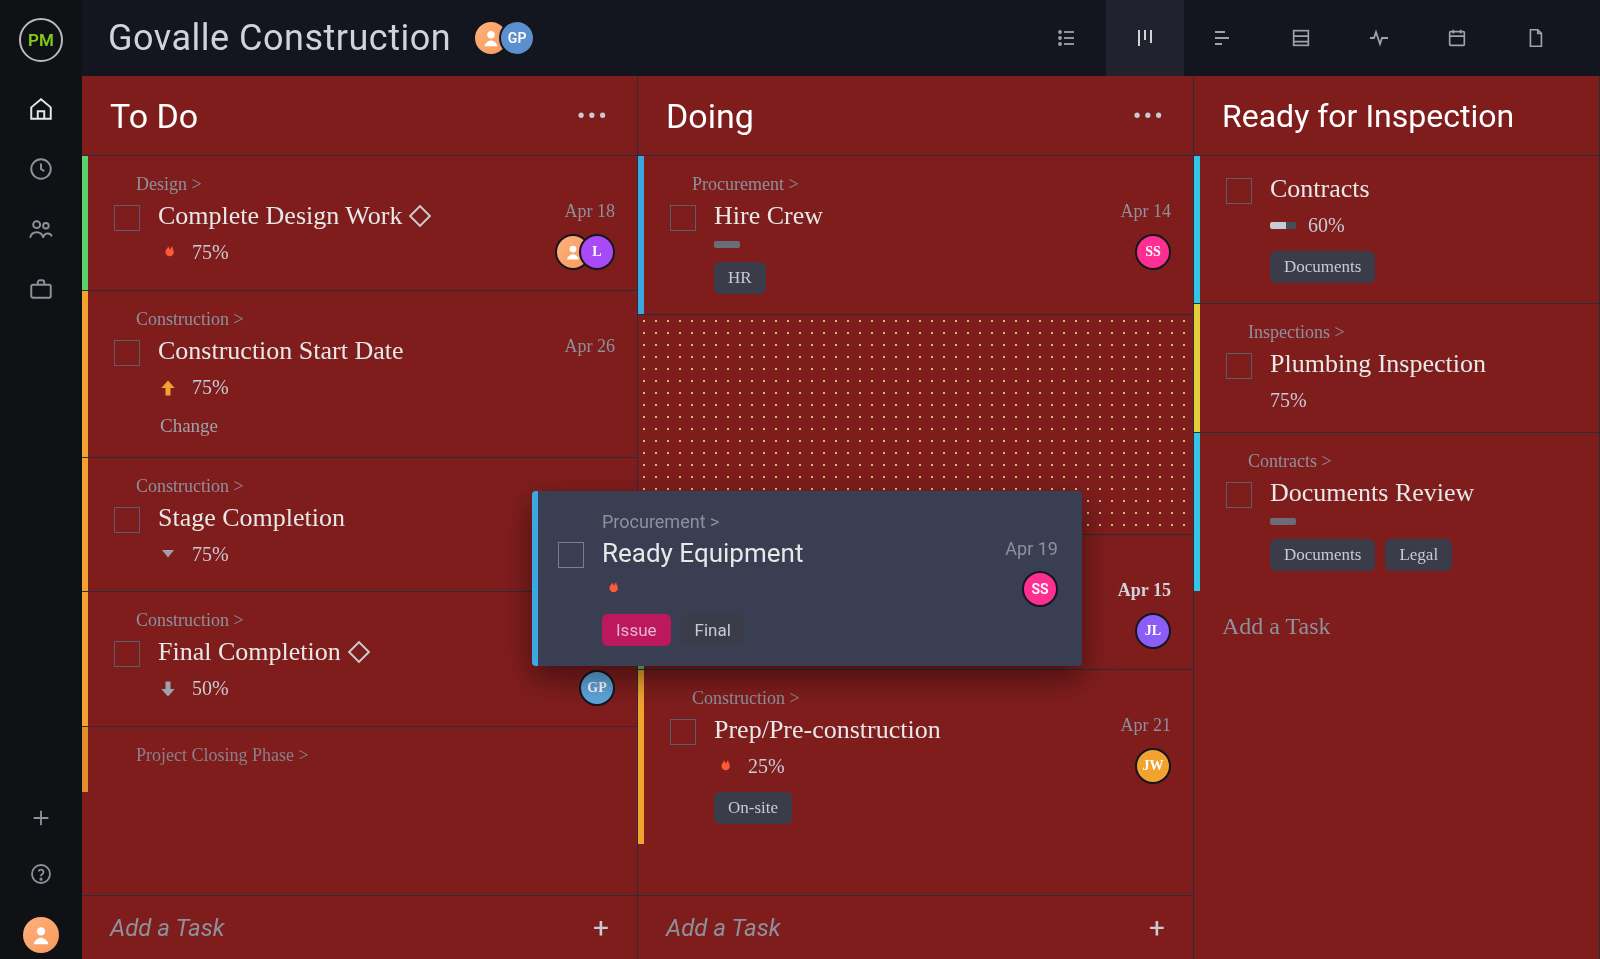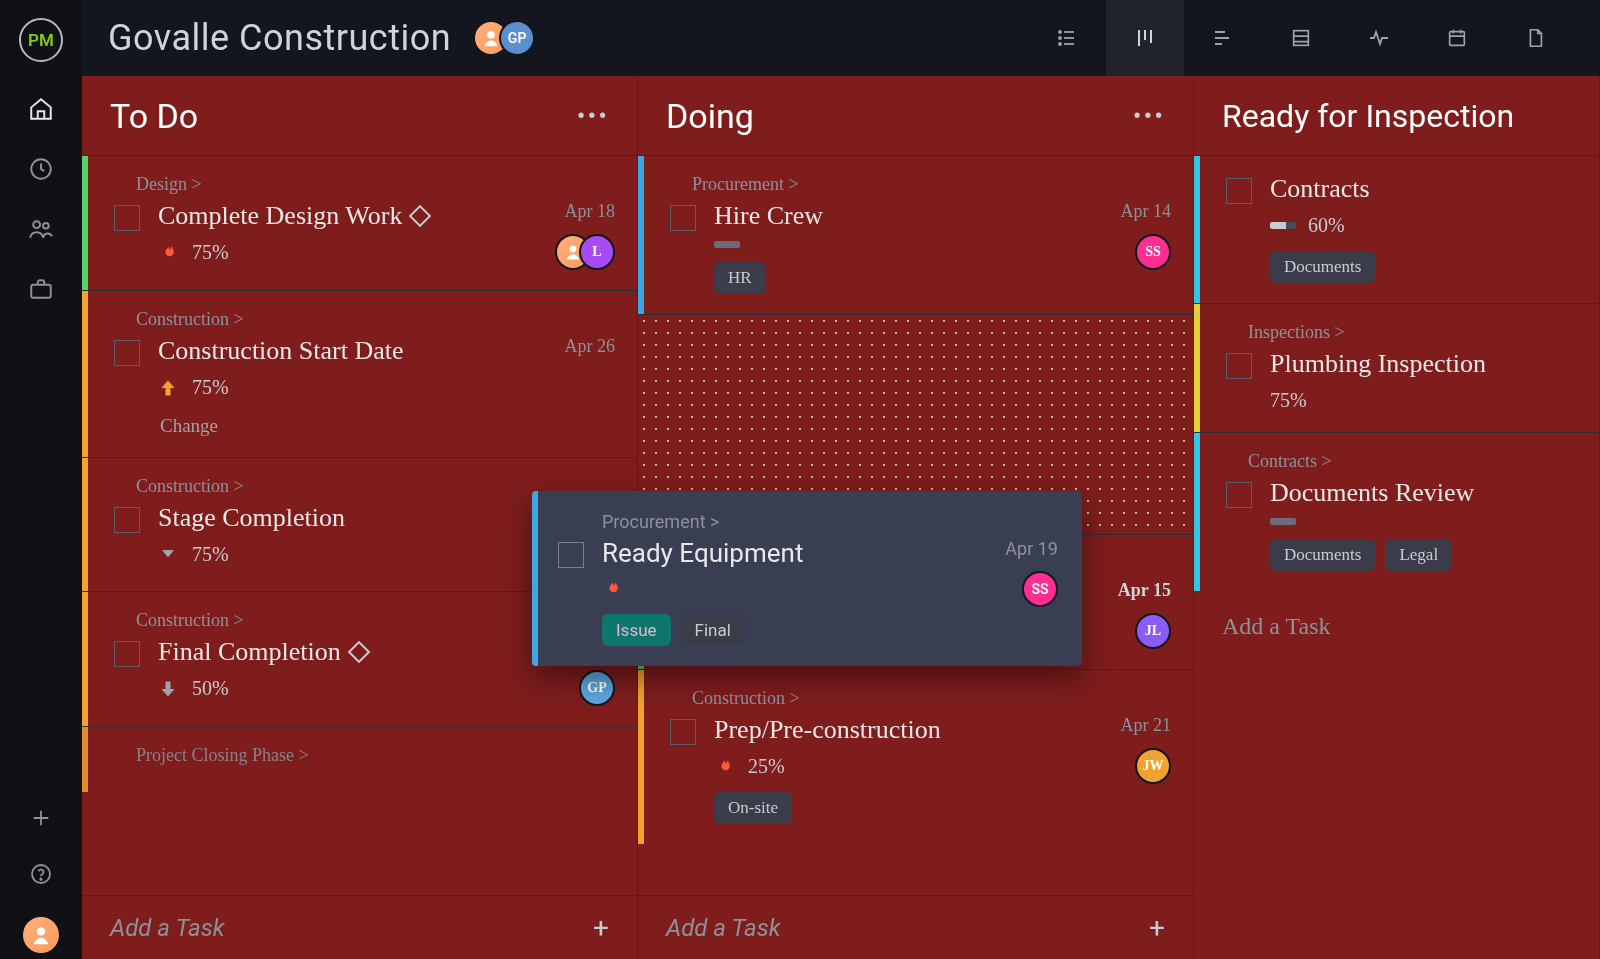--- a/index.html
+++ b/index.html
@@ -158,21 +158,21 @@
     width: 26px; height: 7px; background: #6a6d79; border-radius: 2px;
   }
   .minibar.p60 { background: linear-gradient(90deg,#c9cbd2 60%, #4a4d59 60%); }
   .minibar.p75 { background: linear-gradient(90deg,#c9cbd2 75%, #4a4d59 75%); }
 
   .tag-row { display: flex; gap: 10px; margin-top: 14px; padding-left: 0; }
   .tag {
     padding: 6px 14px; border-radius: 6px;
     font-size: 17px; color: #c9cbd2; background: #3a3d49;
   }
-  .tag.issue { background: #0f766e; color: #e3b6d0; }
+  .tag.issue { background: #be185d; color: #e3b6d0; }
 
   .note { font-size: 19px; color: #a0a2ab; margin-top: 16px; padding-left: 2px; }
 
   
   .pri-icon { width: 22px; height: 22px; display: inline-block; }
   .pri-flame { color: #ff5a36; }
   .pri-up { color: #f2a32f; }
   .pri-down { color: #9fa2ad; }
   .pri-low { color: #9fa2ad; }
 

